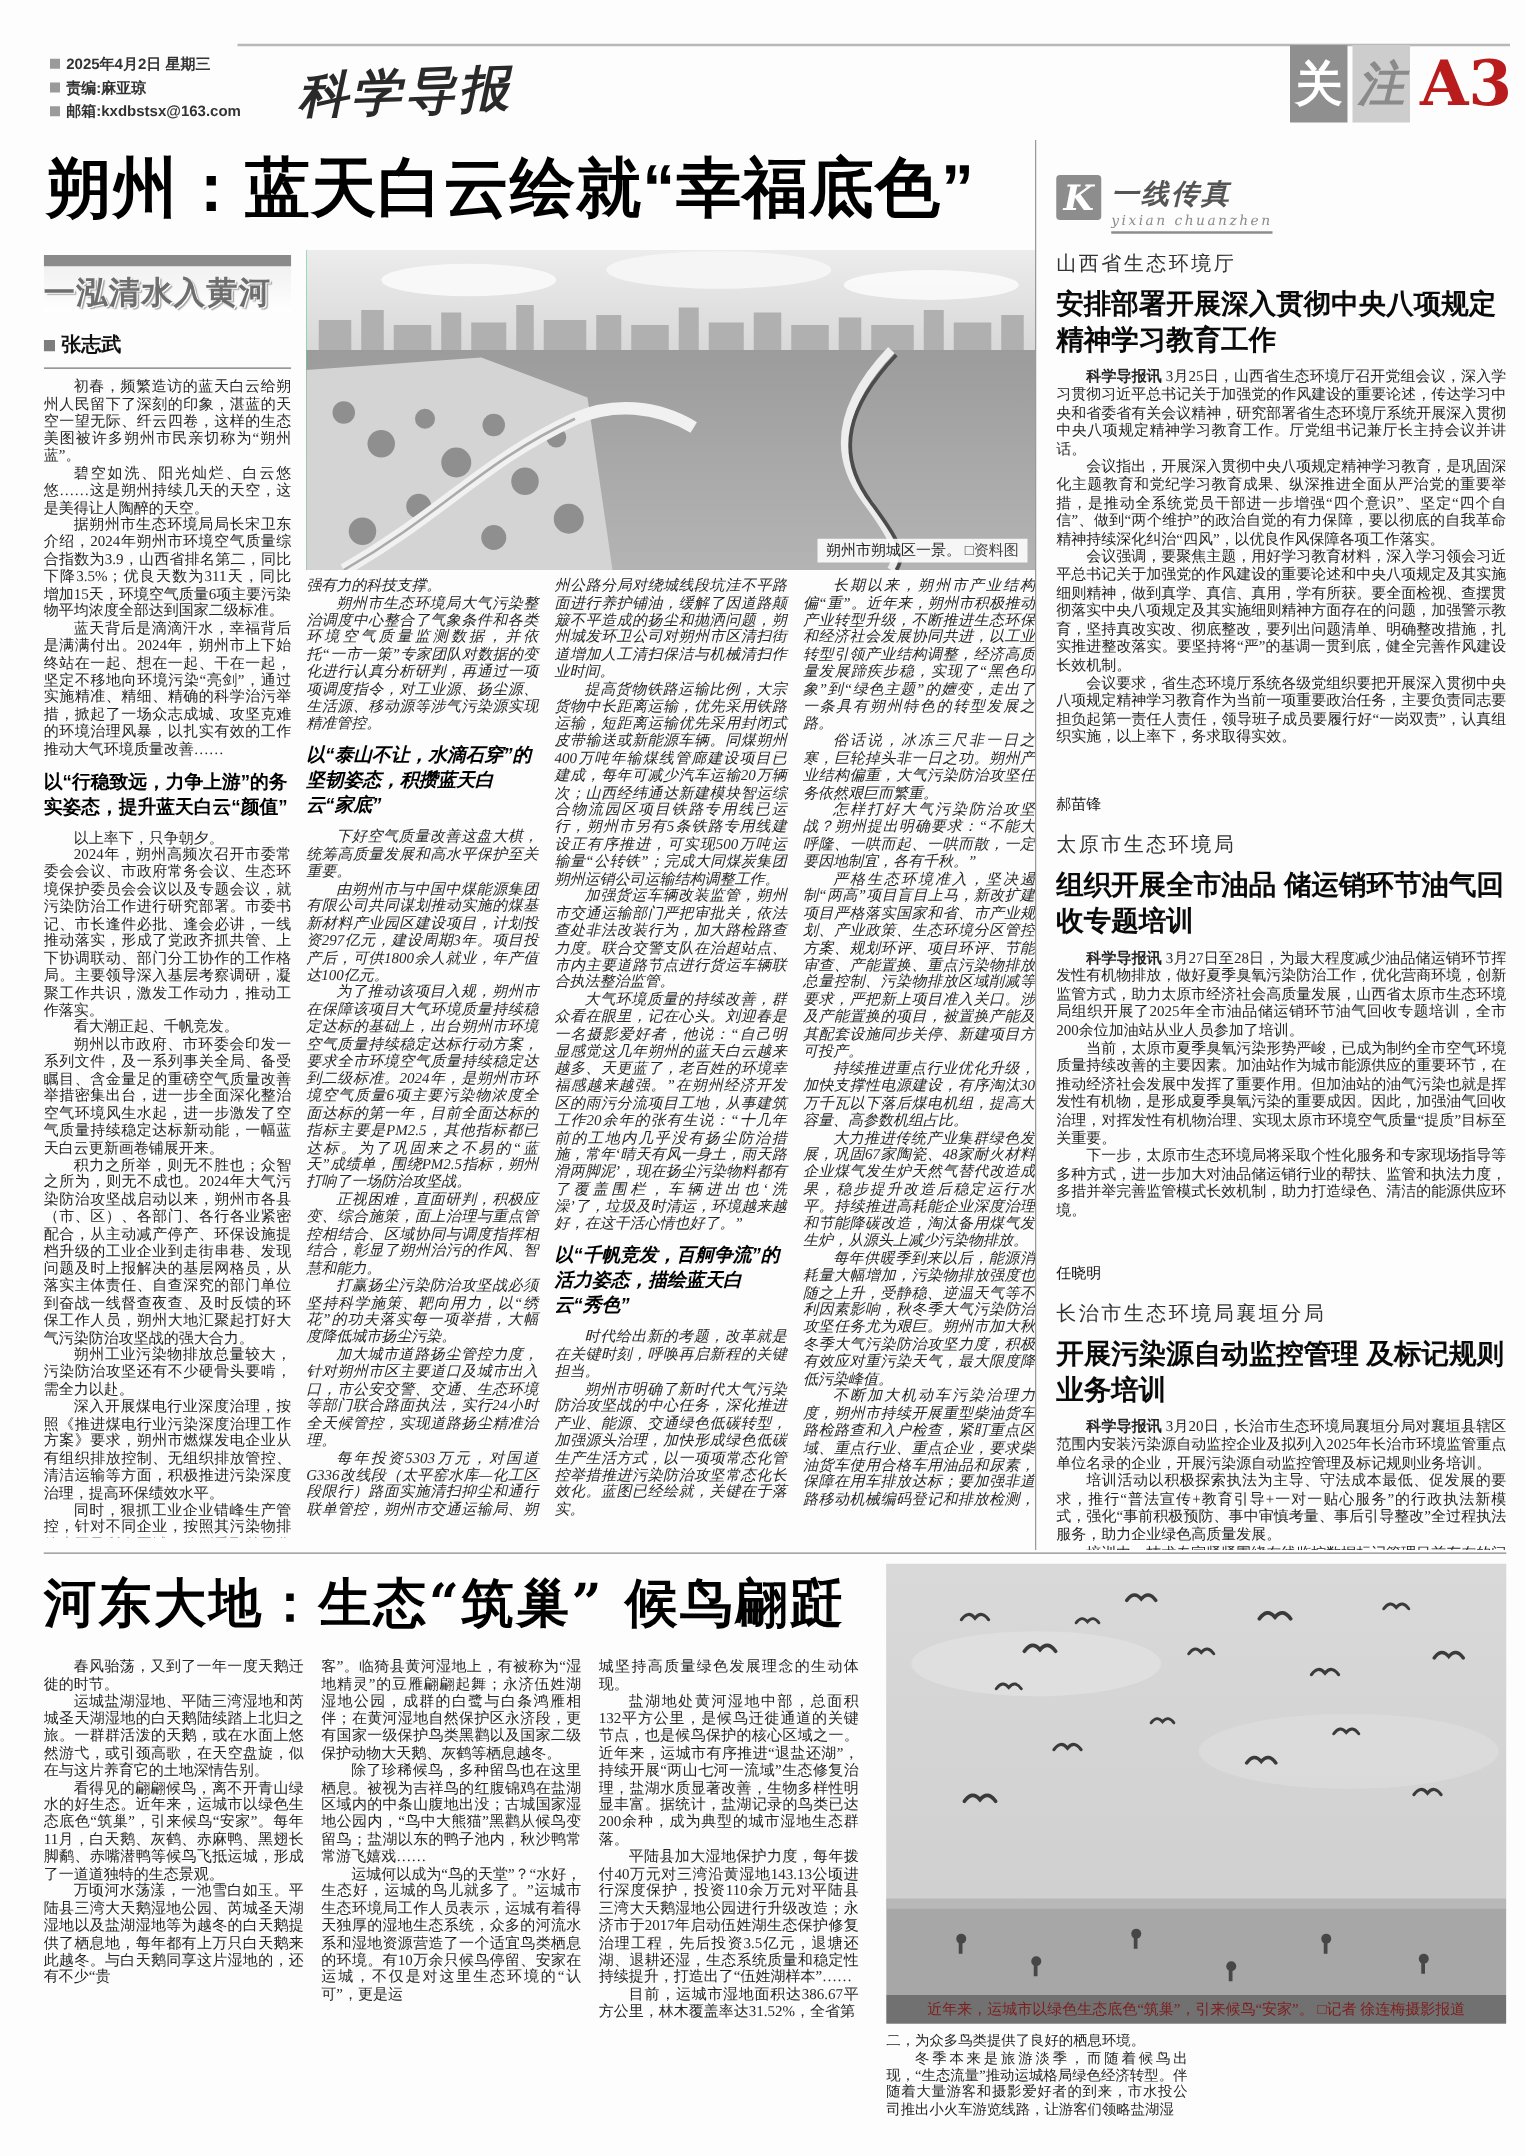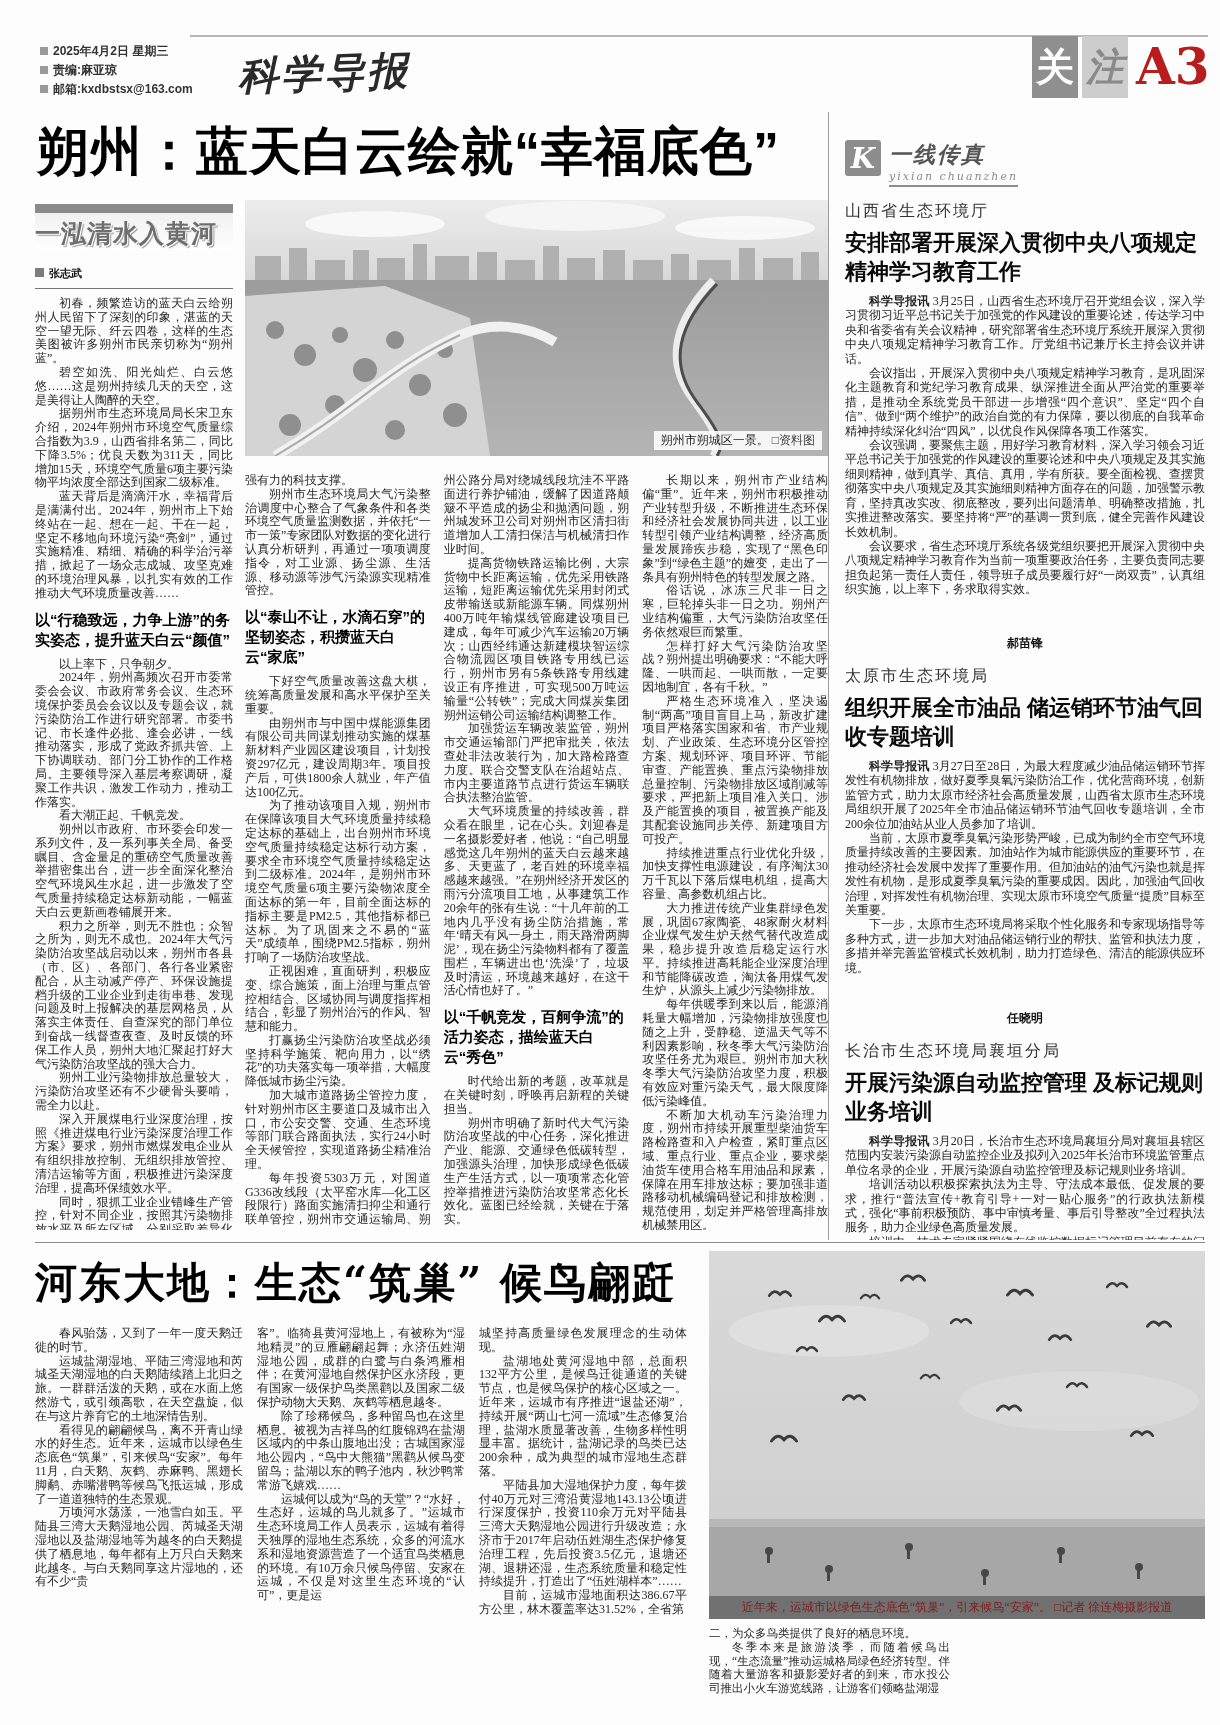--- a/index.html
+++ b/index.html
@@ -27,34 +27,34 @@
   .main { position:absolute; top:112px; left:35px; width:1170px; height:1128px; display:flex; }
   .main-left { width:793px; }
   .headline { font-family:"Liberation Sans",sans-serif; font-weight:bold; font-size:52px;
               letter-spacing:1px; color:#000; line-height:66px; margin:6px 0 16px 2px; white-space:nowrap; }
   .main-cols { display:flex; height:1030px; overflow:hidden; }
   .col1 { width:198px; margin-right:12px; overflow:hidden; }
   .kicker { margin:4px 0 10px 0; border-top:9px solid #8a8a8a; padding-top:4px;
             background:linear-gradient(180deg,#f1f1f1,#ffffff); }
   .kicker span { font-family:"Liberation Sans",sans-serif; font-weight:bold; font-size:25px;
                  color:#6e6e6e; letter-spacing:1px; text-shadow:1px 1px 0 #fff, 2px 2px 1px #9b9b9b; }
-  .byline { border-bottom:1px solid #777; padding:6px 0 7px 0; font-weight:bold; font-size:11px;
+  .byline { border-bottom:1px solid #777; padding:6px 0 7px 0; font-weight:bold; font-size:16px;
             color:#111; margin-bottom:8px; }
   .byline .sq { width:9px; height:9px; background:#7d7d7d; }
   .para { font-size:12px; line-height:13.8px; text-align:justify; text-indent:2em; color:#262626; }
   .para.noindent { text-indent:0; }
   .subhead { font-family:"Liberation Sans",sans-serif; font-weight:bold; font-size:15px;
              line-height:20px; color:#000; margin:9px 0 8px 0; }
-  .sign { text-align:center; font-weight:bold; font-size:12px; color:#111; margin-top:3px; }
+  .sign { text-align:left; font-weight:normal; font-size:12px; color:#111; margin-top:3px; }
   .photo-flow { width:583px; }
   .main-photo { position:relative; width:583px; height:256px; background:#22c55e; overflow:hidden; }
   .photo-cap { position:absolute; right:6px; bottom:6px; background:rgba(255,255,255,0.88);
                font-size:12px; color:#222; padding:1px 7px; }
   .photo-cap b { font-weight:normal; color:#444; }
-  .flow3 { margin-top:18px; height:764px; overflow:hidden; column-count:3; column-gap:13px; }
+  .flow3 { margin-top:6px; height:764px; overflow:hidden; column-count:3; column-gap:13px;font-style:italic; }
 
   
   .rail { width:377px; margin-left:0; border-left:1px solid #9a9a9a; padding-left:16px; height:1128px; overflow:hidden; }
   .brand { display:flex; align-items:flex-start; margin:28px 0 4px 0; }
   .kbox { width:36px; height:36px; background:#8d8d8d; color:#fff; font-family:"DejaVu Serif",serif;
           font-weight:bold; font-style:italic; font-size:28px; display:flex; align-items:center;
           justify-content:center; border-radius:3px; }
   .brand-txt { margin-left:8px; border-bottom:2px solid #8d8d8d; padding-bottom:2px; }
   .brand-title { font-family:"Liberation Sans",sans-serif; font-weight:bold; font-style:italic;
                  font-size:22px; color:#555; letter-spacing:2px; }

